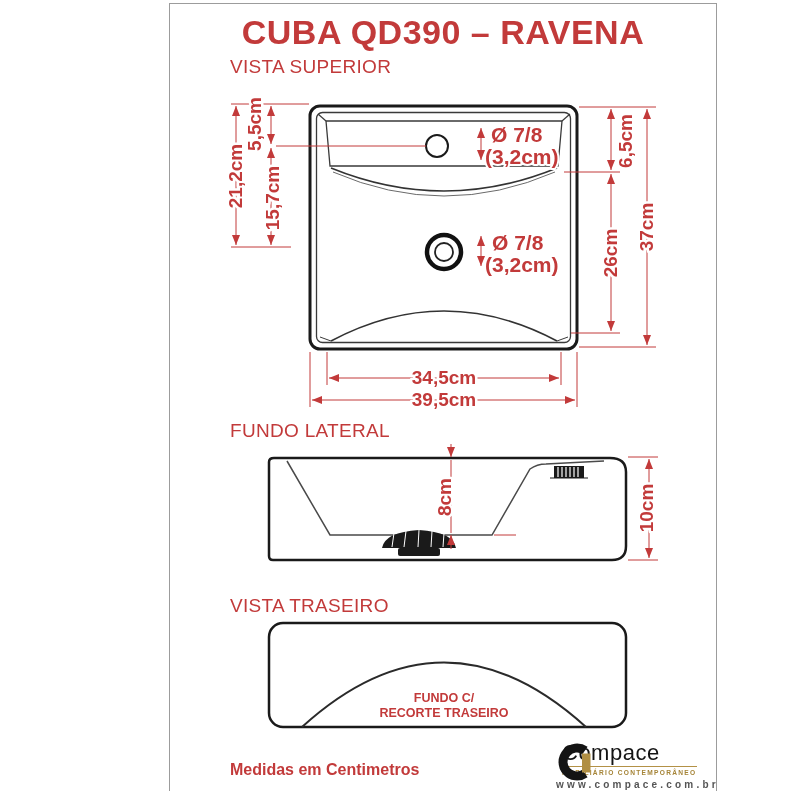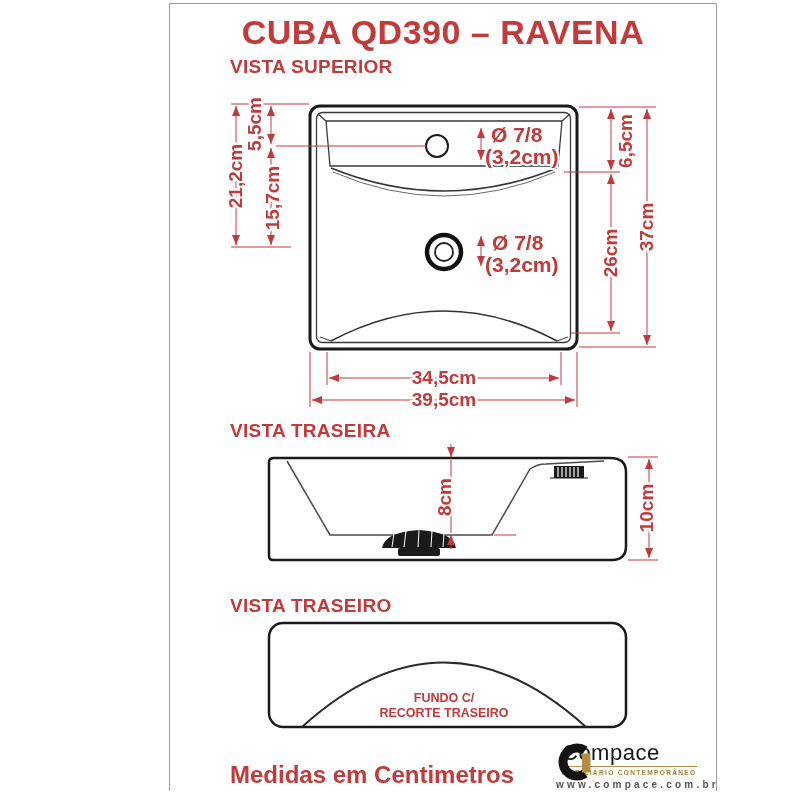--- a/index.html
+++ b/index.html
@@ -2,25 +2,25 @@
 <html><head>
 <meta charset="utf-8">
 <style>
   html,body{margin:0;padding:0;background:#fff;}
   .page{position:relative;width:800px;height:791px;background:#fff;overflow:hidden;
         font-family:"Liberation Sans",sans-serif;margin-left:44px;}
   .frame{position:absolute;left:125px;top:3px;width:546px;height:791px;
          border:1px solid #9c9c9c;background:#fff;}
   .title{position:absolute;left:125px;top:13px;width:548px;text-align:center;
          font-size:34px;font-weight:bold;color:#c23a3a;letter-spacing:0.5px;}
-  .view-label{position:absolute;font-size:19px;font-weight:bold;color:#c23a3a;letter-spacing:0.3px;text-align:right;}
+  .view-label{position:absolute;font-size:19px;font-weight:normal;color:#c23a3a;letter-spacing:0.3px;text-align:right;}
   #lbl-superior{left:186px;top:56px;}
   #lbl-lateral{left:186px;top:420px;}
   #lbl-traseira{left:186px;top:595px;}
-  .footer-note{position:absolute;left:186px;top:761px;font-size:24px;font-weight:bold;color:#c23a3a;}
+  .footer-note{position:absolute;left:186px;top:761px;font-size:16px;font-weight:bold;color:#c23a3a;}
   svg{position:absolute;overflow:visible;}
   #svg-superior{left:125px;top:85px;width:548px;height:330px;}
   #svg-lateral{left:125px;top:440px;width:548px;height:140px;}
   #svg-traseira{left:125px;top:590px;width:548px;height:150px;}
   .dim-text{font-family:"Liberation Sans",sans-serif;font-weight:bold;font-size:19px;
             fill:#c23a3a;paint-order:stroke;stroke:#ffffff;stroke-width:5px;stroke-linejoin:round;}
   .dia-text{font-family:"Liberation Sans",sans-serif;font-weight:bold;font-size:21px;
             fill:#c23a3a;paint-order:stroke;stroke:#ffffff;stroke-width:4px;stroke-linejoin:round;}
   .back-note{font-family:"Liberation Sans",sans-serif;font-weight:bold;font-size:12.5px;fill:#c23a3a;}
   
@@ -106,21 +106,21 @@
     <text class="dim-text" transform="rotate(-90 568 253)" x="568" y="253" text-anchor="middle" dominant-baseline="middle">26cm</text>
     <text class="dim-text" transform="rotate(-90 604 227)" x="604" y="227" text-anchor="middle" dominant-baseline="middle">37cm</text>
     <text class="dim-text" x="400" y="384" text-anchor="middle">34,5cm</text>
     <text class="dim-text" x="400" y="406" text-anchor="middle">39,5cm</text>
     <text class="dia-text" x="447" y="142" text-anchor="start">Ø 7/8</text>
     <text class="dia-text" x="441" y="164" text-anchor="start">(3,2cm)</text>
     <text class="dia-text" x="448" y="250" text-anchor="start">Ø 7/8</text>
     <text class="dia-text" x="441" y="272" text-anchor="start">(3,2cm)</text>
   </svg>
 
-  <div class="view-label" id="lbl-lateral">VISTA TRASEIRA</div>
+  <div class="view-label" id="lbl-lateral">FUNDO LATERAL</div>
 
   <svg id="svg-lateral" viewBox="125 440 548 140">
     <g>
       <path d="M230,458 L566,458 Q582,458 582,472 L582,546 Q582,560 568,560 L229,560 Q225,560 225,556 L225,462 Q225,458 230,458 Z" fill="#ffffff" stroke="#1a1a1a" stroke-width="2.5"></path>
       <path d="M243,461 L286,535 L448,535 L486,469 Q493,464 502,464 L560,461" fill="none" stroke="#4a4a4a" stroke-width="1.5"></path>
 
       <g>
         <rect x="510" y="466" width="30" height="12" fill="#1a1a1a"></rect>
         <g stroke="#ffffff" stroke-width="1.2">
           <line x1="514" y1="467" x2="514" y2="477"></line>

